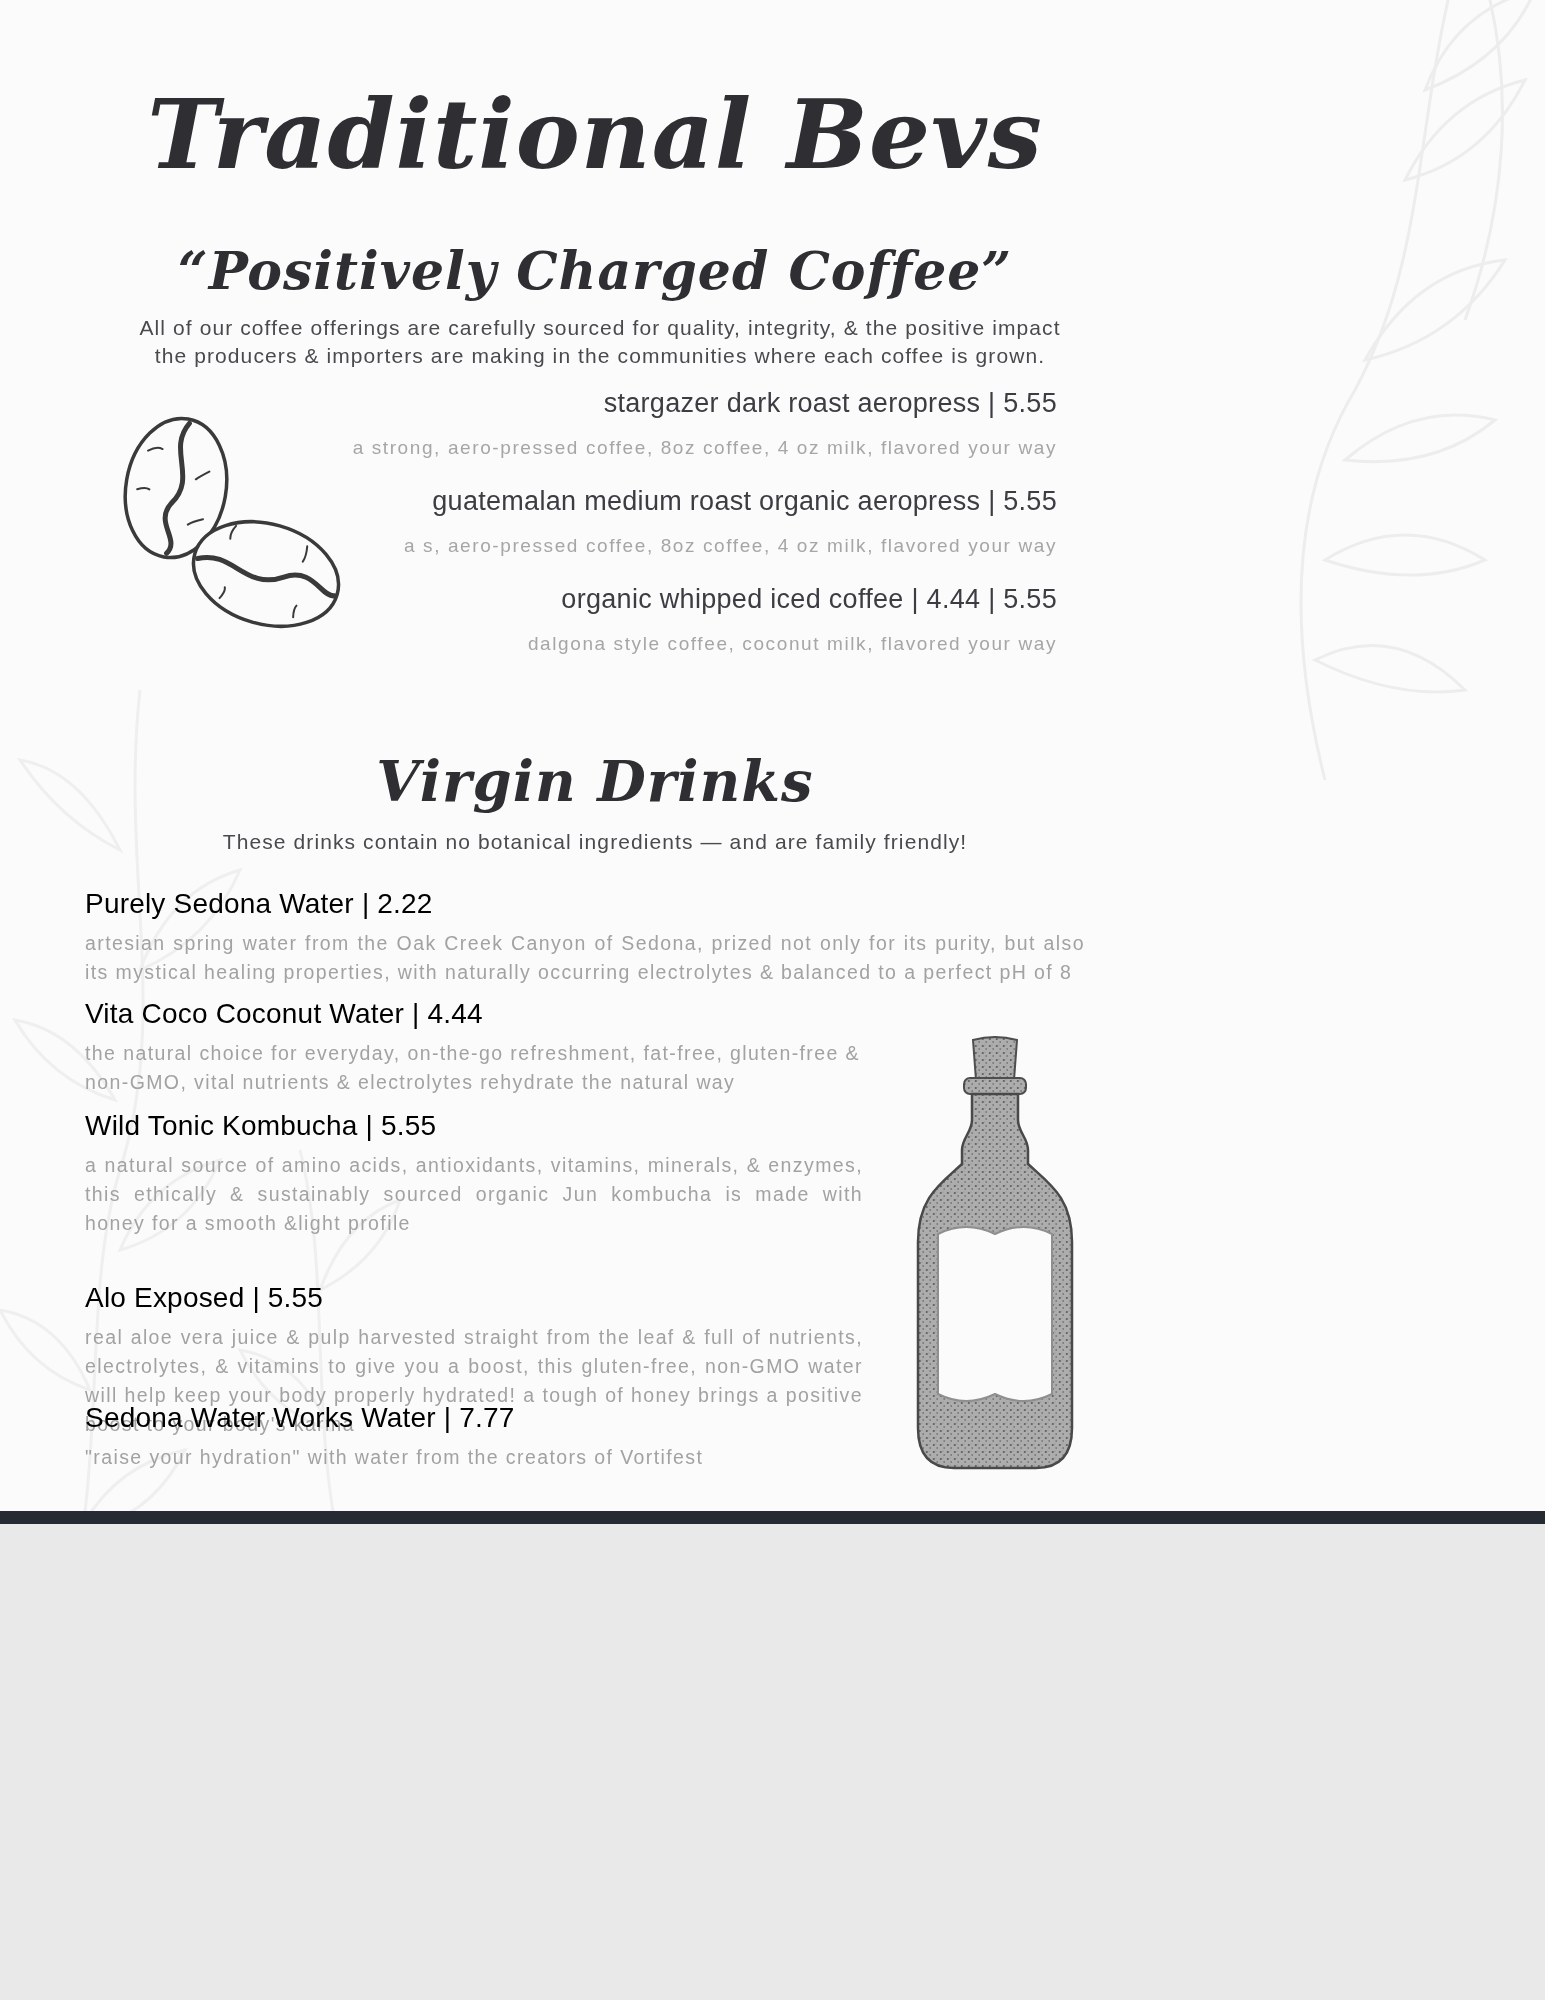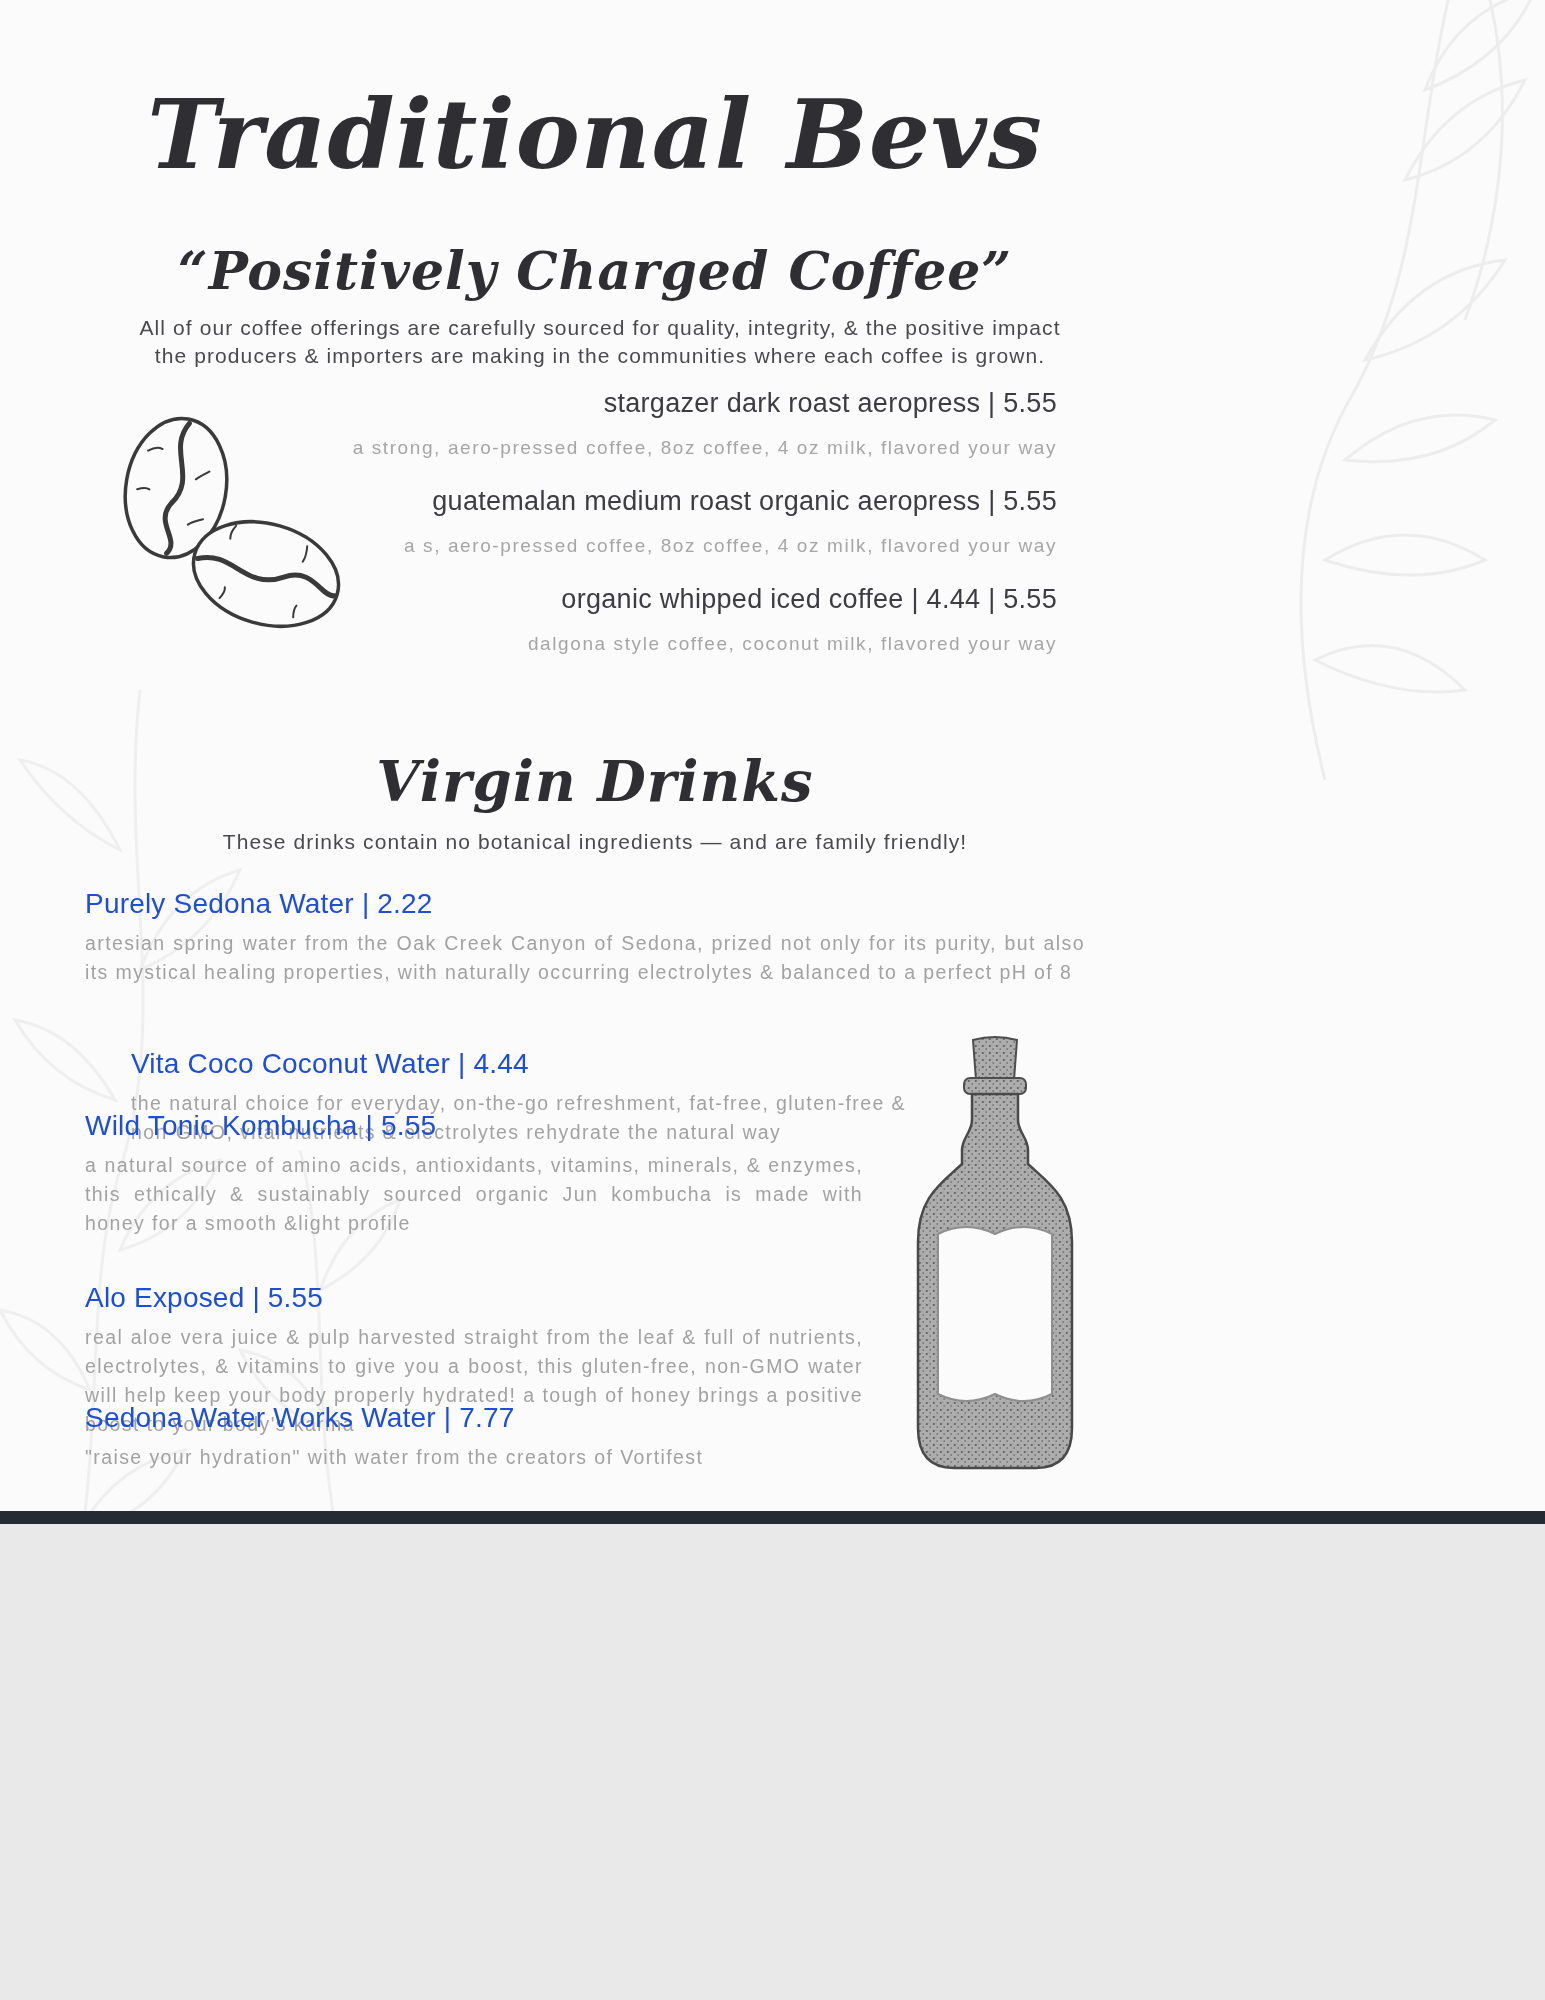--- a/index.html
+++ b/index.html
@@ -63,33 +63,33 @@
     white-space: nowrap;
   }
   .coffee-item-0 { top: 388px; }
   .coffee-item-1 { top: 486px; }
   .coffee-item-2 { top: 584px; }
 
   
   .v-item { position: absolute; left: 85px; }
   .v-item .item-name {
     font-size: 28px;
-    color: #1d4ed8;
+    color: #000000;
     letter-spacing: 0.2px;
   }
   .v-item .item-desc {
     margin-top: 9px;
     font-size: 19.5px;
     color: #a2a2a2;
     letter-spacing: 1.4px;
     line-height: 1.48;
     text-align: justify;
   }
   .v-item-0 { top: 888px;  width: 1000px; }
-  .v-item-1 { top: 1048px;  width: 775px; margin-left: 46px; }
+  .v-item-1 { top: 998px;  width: 775px; }
   .v-item-2 { top: 1110px; width: 778px; }
   .v-item-3 { top: 1246px; width: 778px; margin-top: 36px; }
   .v-item-4 { top: 1402px; width: 900px; }
   .v-item-4 .item-desc { text-align: left; }
 
   .beans-art { position: absolute; left: 98px; top: 396px; width: 258px; height: 258px; }
   .bottle-art { position: absolute; left: 876px; top: 1030px; width: 238px; height: 440px; }
 
   .footer-bar {
     position: absolute;

